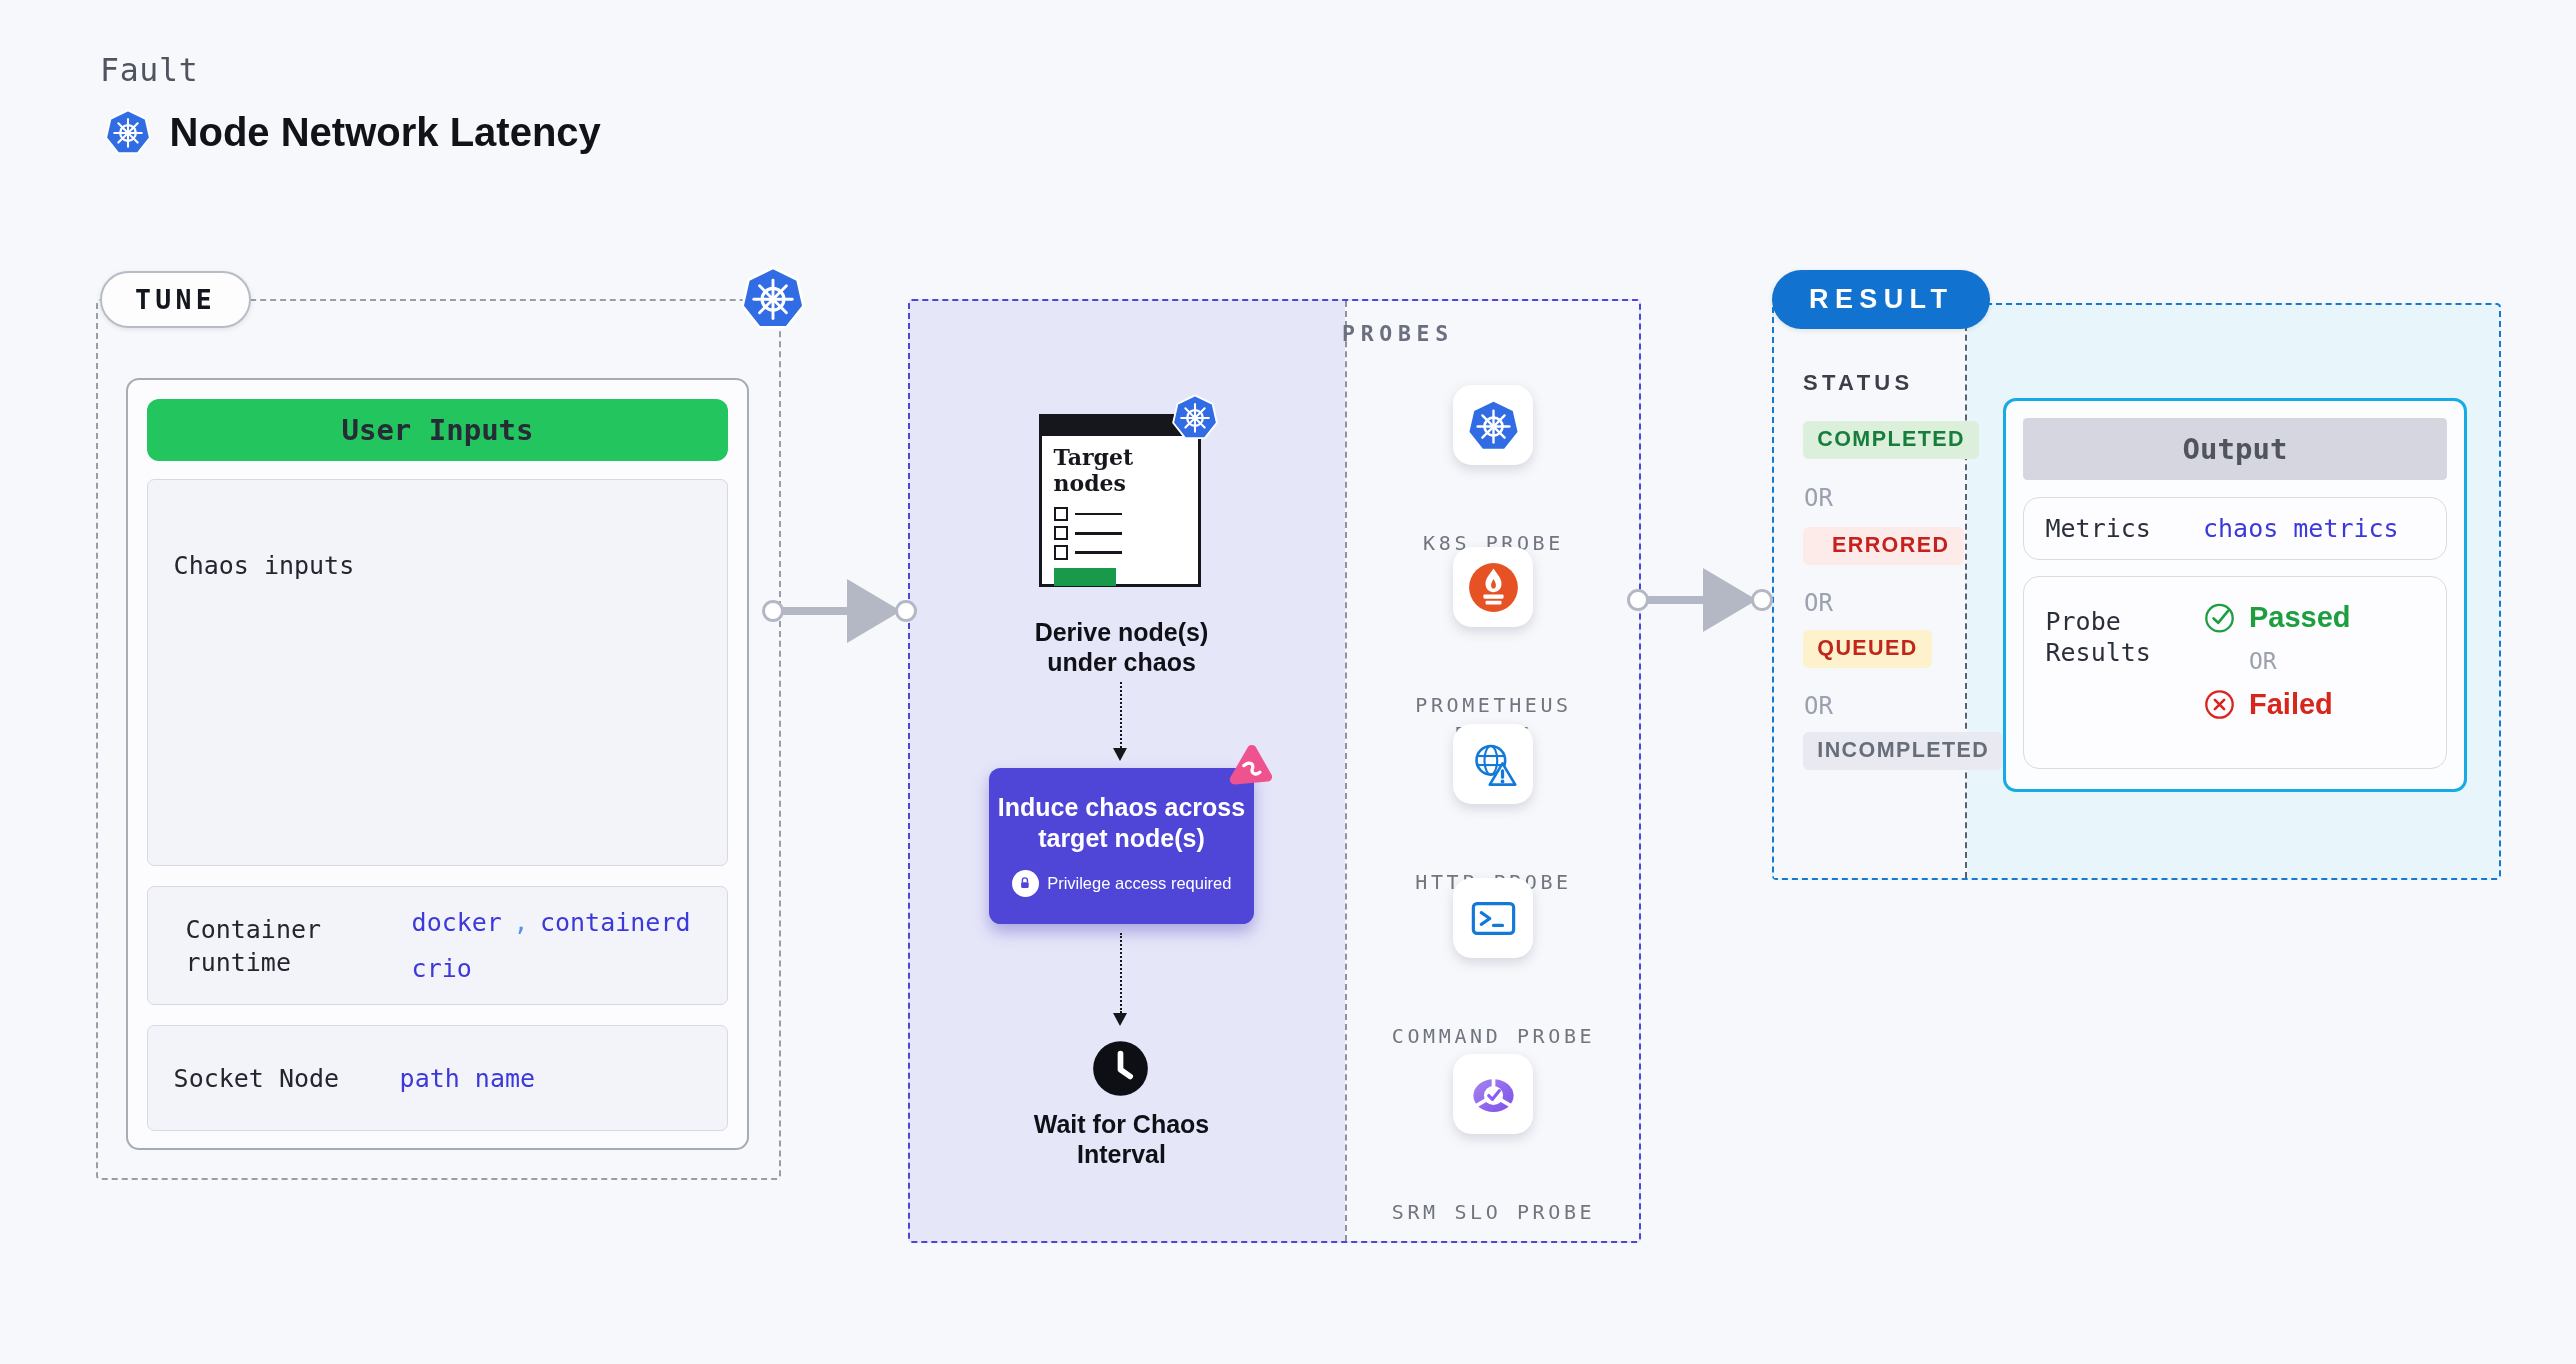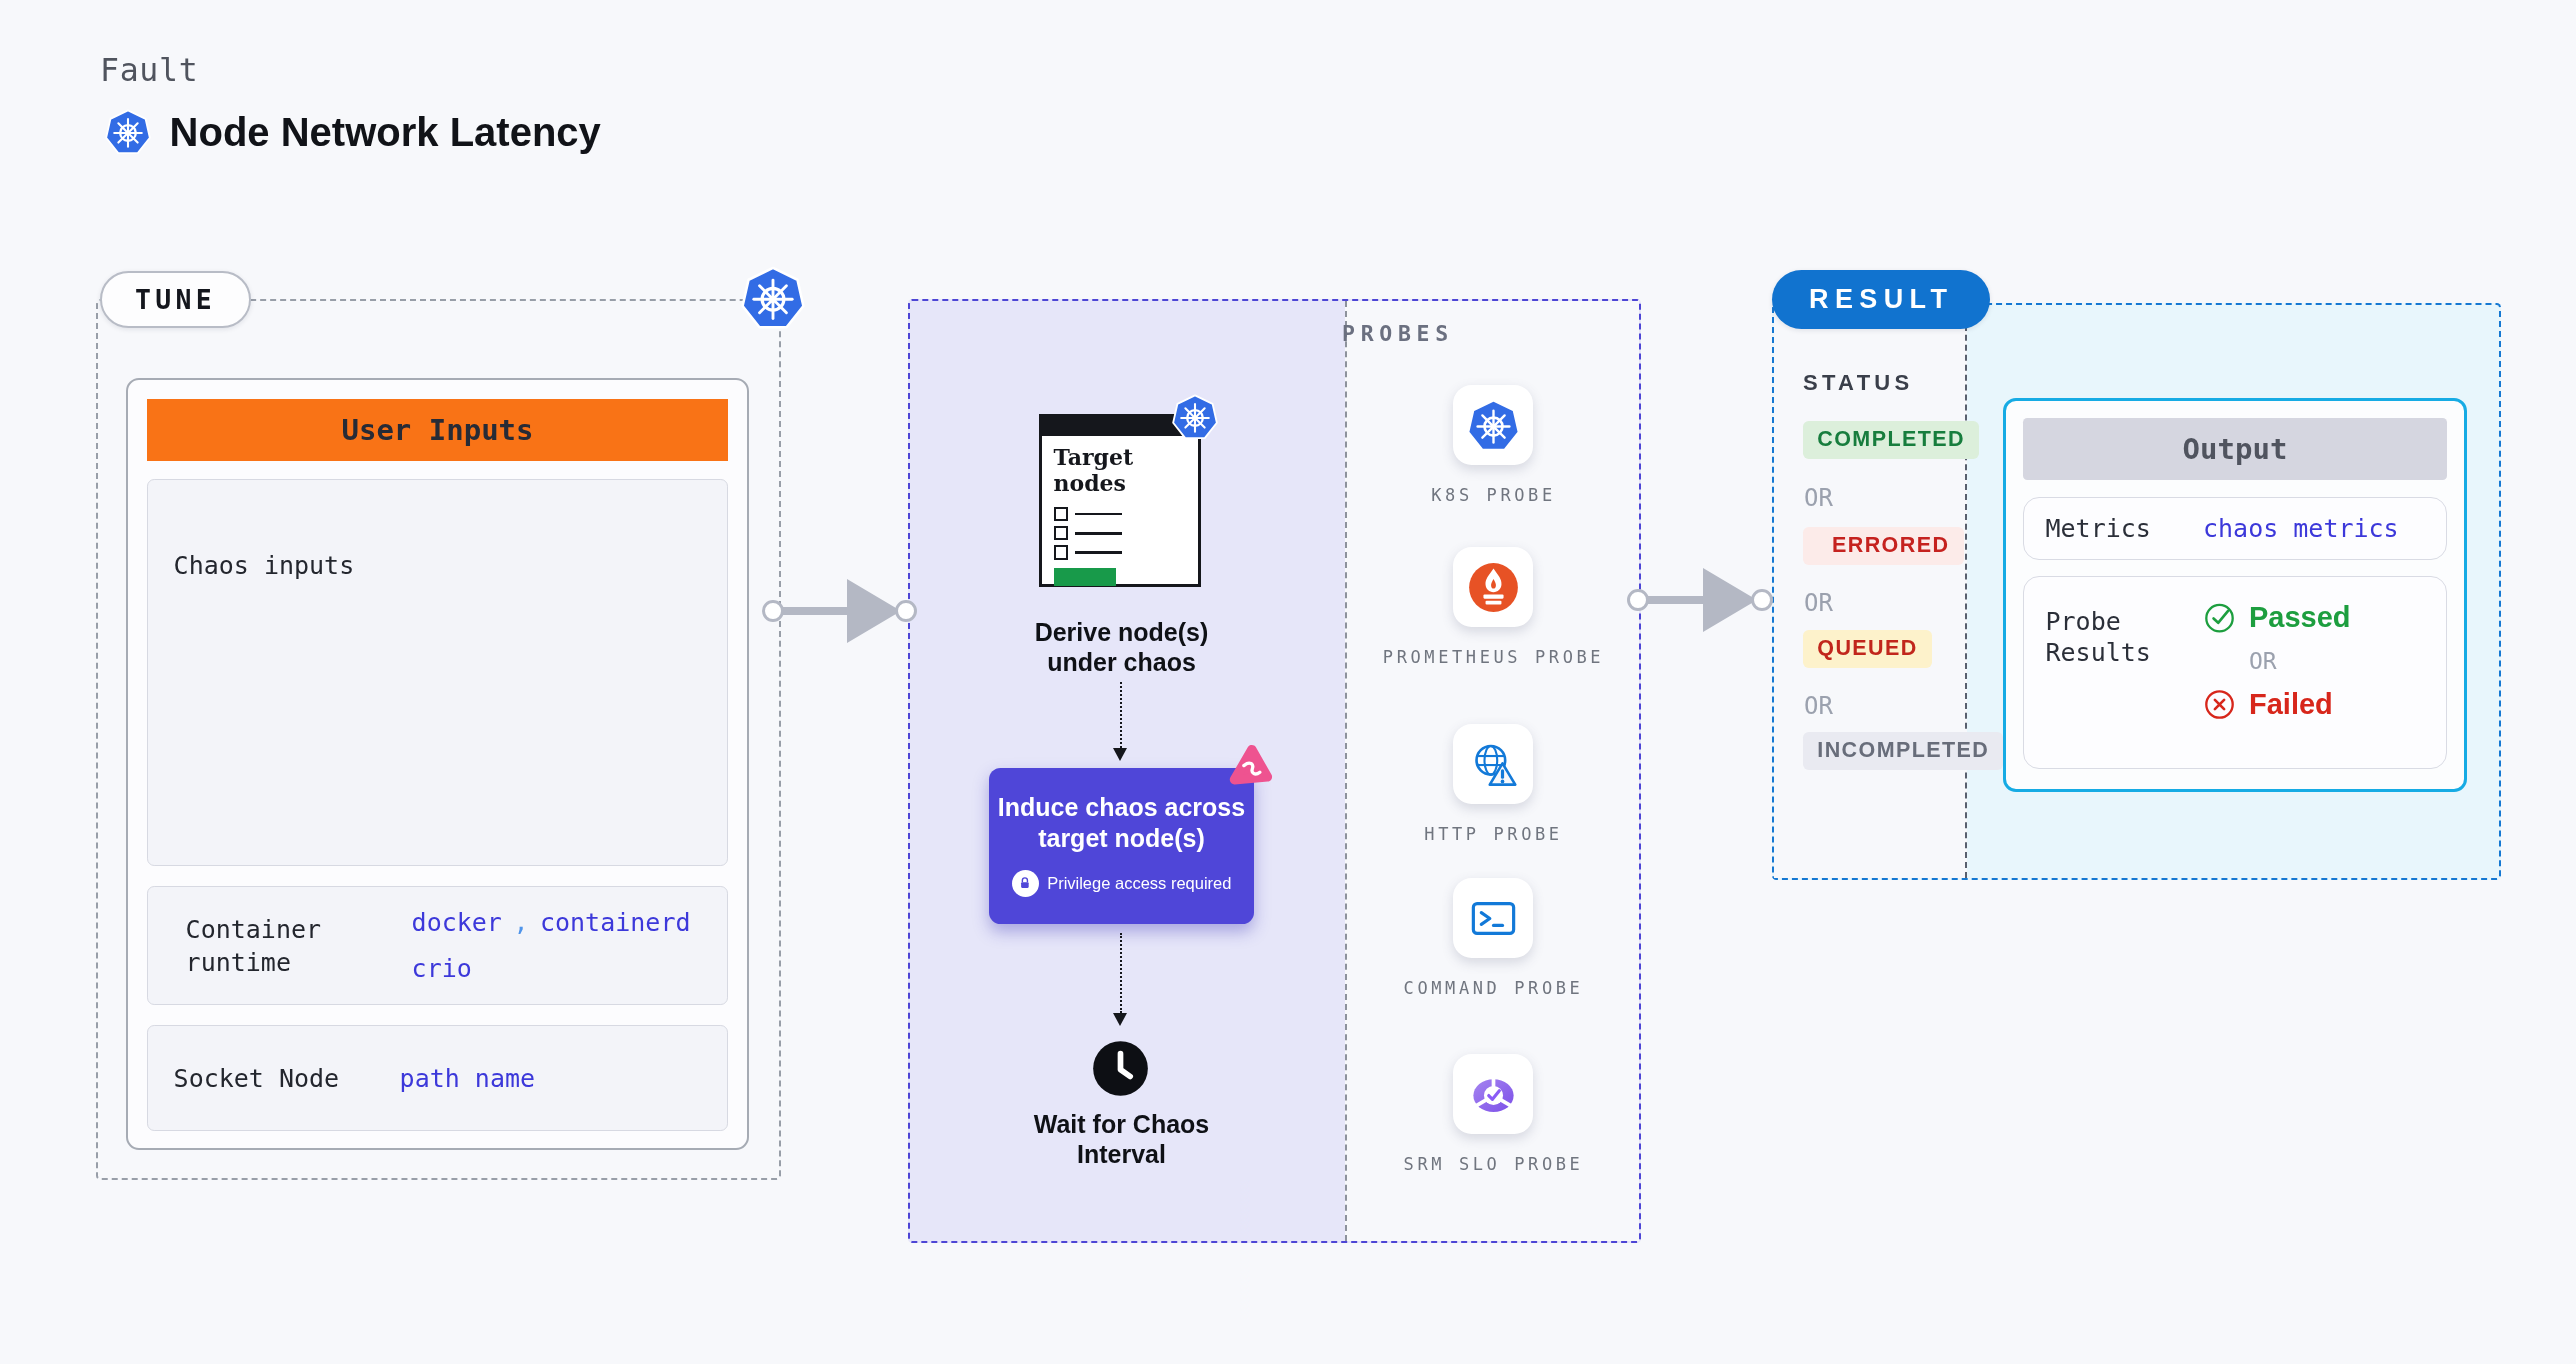--- a/index.html
+++ b/index.html
@@ -47,21 +47,21 @@
     border:2.9px solid var(--indigo);font-family:"DejaVu Sans Mono",monospace;font-weight:bold;
     font-size:26.5px;letter-spacing:5.7px;color:#372fd2;}
   .pill-result{left:1772px;top:270px;height:59px;padding:0 37px;background:var(--blue);
     border:none;font-weight:bold;font-size:27px;letter-spacing:6.4px;color:#ffffff;}
 
   .corner-k8s{position:absolute;left:741px;top:266px;width:64px;height:64px;z-index:6;}
 
   
   .ui-panel{position:absolute;left:126px;top:378px;width:623px;height:772px;background:#fcfcfe;
     border:2.9px solid #a6abb4;border-radius:13px;box-sizing:border-box;padding:18.6px;}
-  .ui-header{height:62px;background:#f97316;border-radius:0;display:flex;align-items:center;
+  .ui-header{height:62px;background:#22c55e;border-radius:12px;display:flex;align-items:center;
     justify-content:center;font-family:"DejaVu Sans Mono",monospace;font-weight:bold;
     font-size:29px;color:#272b36;margin-bottom:18.6px;}
   .ui-card{background:var(--card);border:1.4px solid var(--card-border);border-radius:7.2px;
     box-sizing:border-box;display:flex;}
   .ui-card + .ui-card{margin-top:20px;}
   .card-chaos{height:387px;}
   .card-runtime{height:119px;align-items:center;padding-left:12px;}
   .card-socket{height:106px;align-items:center;}
   .ui-label{flex:none;width:252px;box-sizing:border-box;padding-left:26px;
     font-family:"DejaVu Sans Mono",monospace;font-size:25px;color:var(--label-ink);line-height:33px;}
@@ -86,21 +86,21 @@
 
   
   .probes-panel{position:absolute;right:0;top:0;bottom:0;width:292px;background:var(--bg);
     border-left:2.1px dashed #8d929c;}
   .probes-heading{position:absolute;left:1342px;top:321px;font-family:"DejaVu Sans Mono",monospace;
     font-size:21.5px;font-weight:bold;color:#6b7080;letter-spacing:5.7px;}
   .probe-tile{position:absolute;left:1453px;width:80px;height:80px;background:#ffffff;border-radius:18.6px;
     box-shadow:0 4.3px 11.5px rgba(70,80,110,.18);display:flex;align-items:center;justify-content:center;}
   .probe-tile svg{width:53px;height:53px;}
   .probe-label{position:absolute;left:1379px;width:229px;text-align:center;
-    font-family:"DejaVu Sans Mono",monospace;font-size:17px;color:#70757f;letter-spacing:3.6px;line-height:29px;}
+    font-family:"DejaVu Sans Mono",monospace;font-size:20px;color:#70757f;letter-spacing:3.6px;line-height:29px;margin-top:48px;}
 
   .mini-window{position:absolute;left:1039px;top:414px;width:162px;height:173px;background:#ffffff;
     border:3.6px solid var(--black);box-sizing:border-box;}
   .mini-bar{height:18.6px;background:var(--black);}
   .mini-title{font-family:"DejaVu Serif",serif;font-weight:bold;font-size:22px;line-height:26px;
     color:var(--black);padding:8.6px 0 5.7px 11.5px;}
   .chk-row{display:flex;align-items:center;gap:7.2px;padding-left:11.5px;margin-top:5px;}
   .chk-box{width:14.3px;height:14.3px;border:2.1px solid var(--black);box-sizing:border-box;flex:none;}
   .chk-line{width:47px;height:2.9px;background:var(--black);}
   .mini-green{width:62px;height:18px;background:#189a4a;margin:8.6px 0 0 11.5px;}

